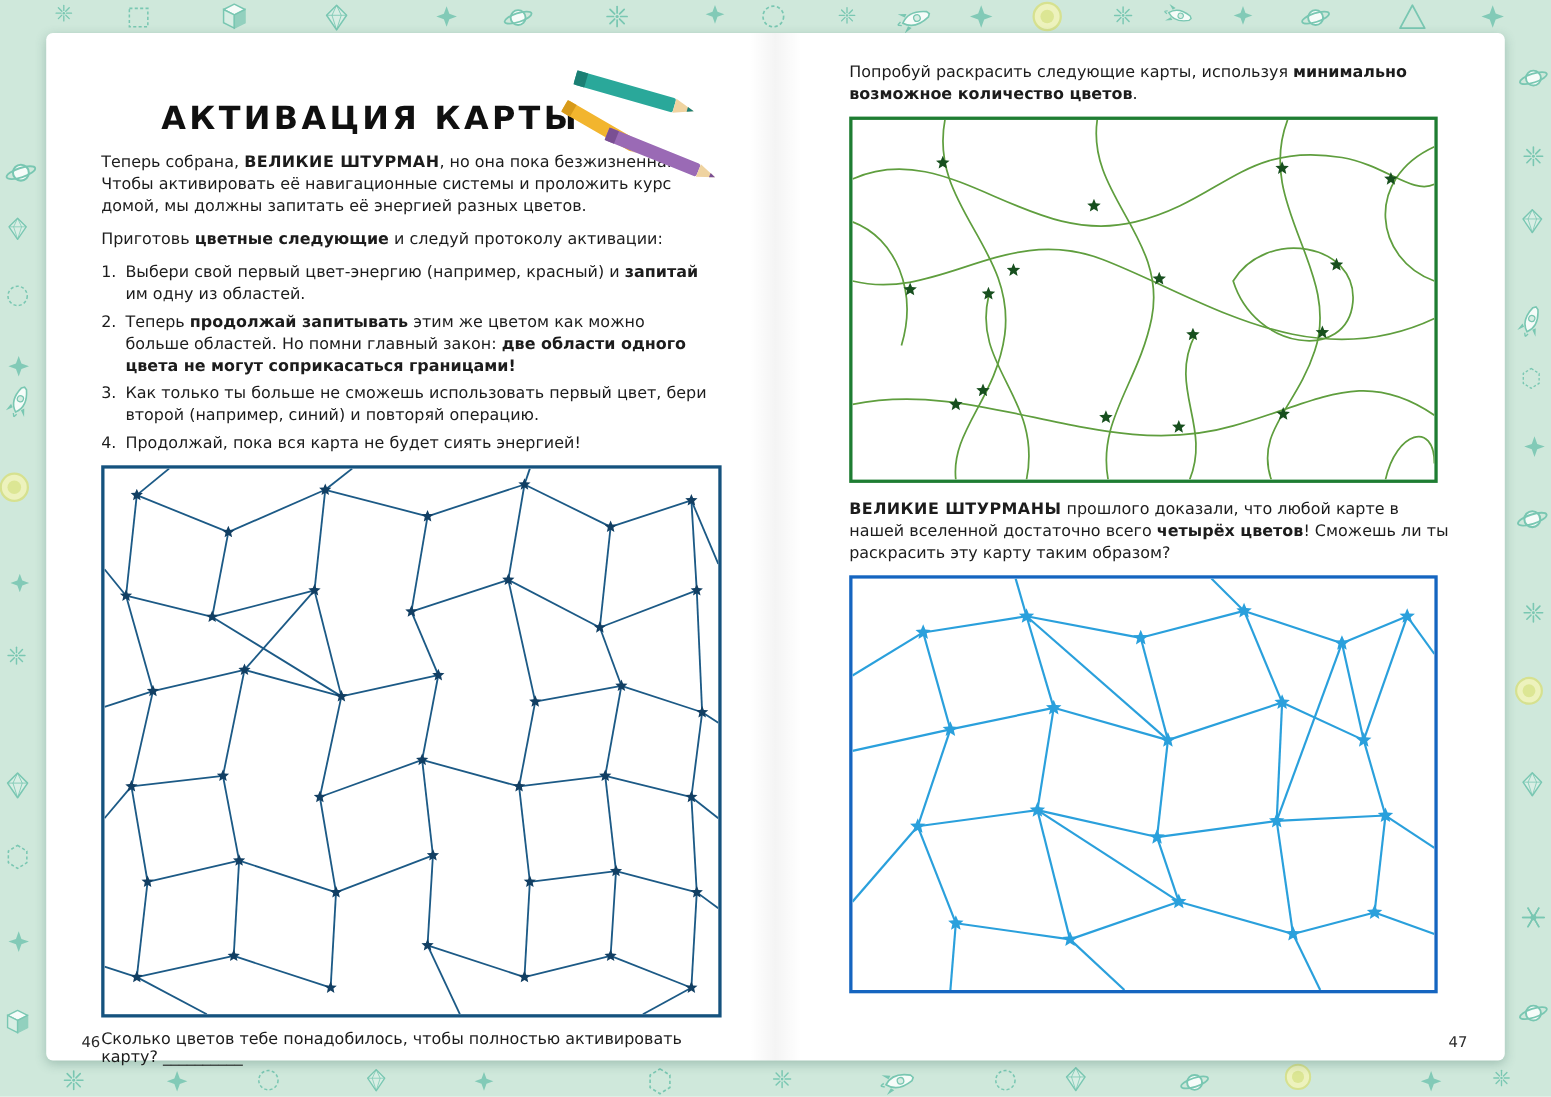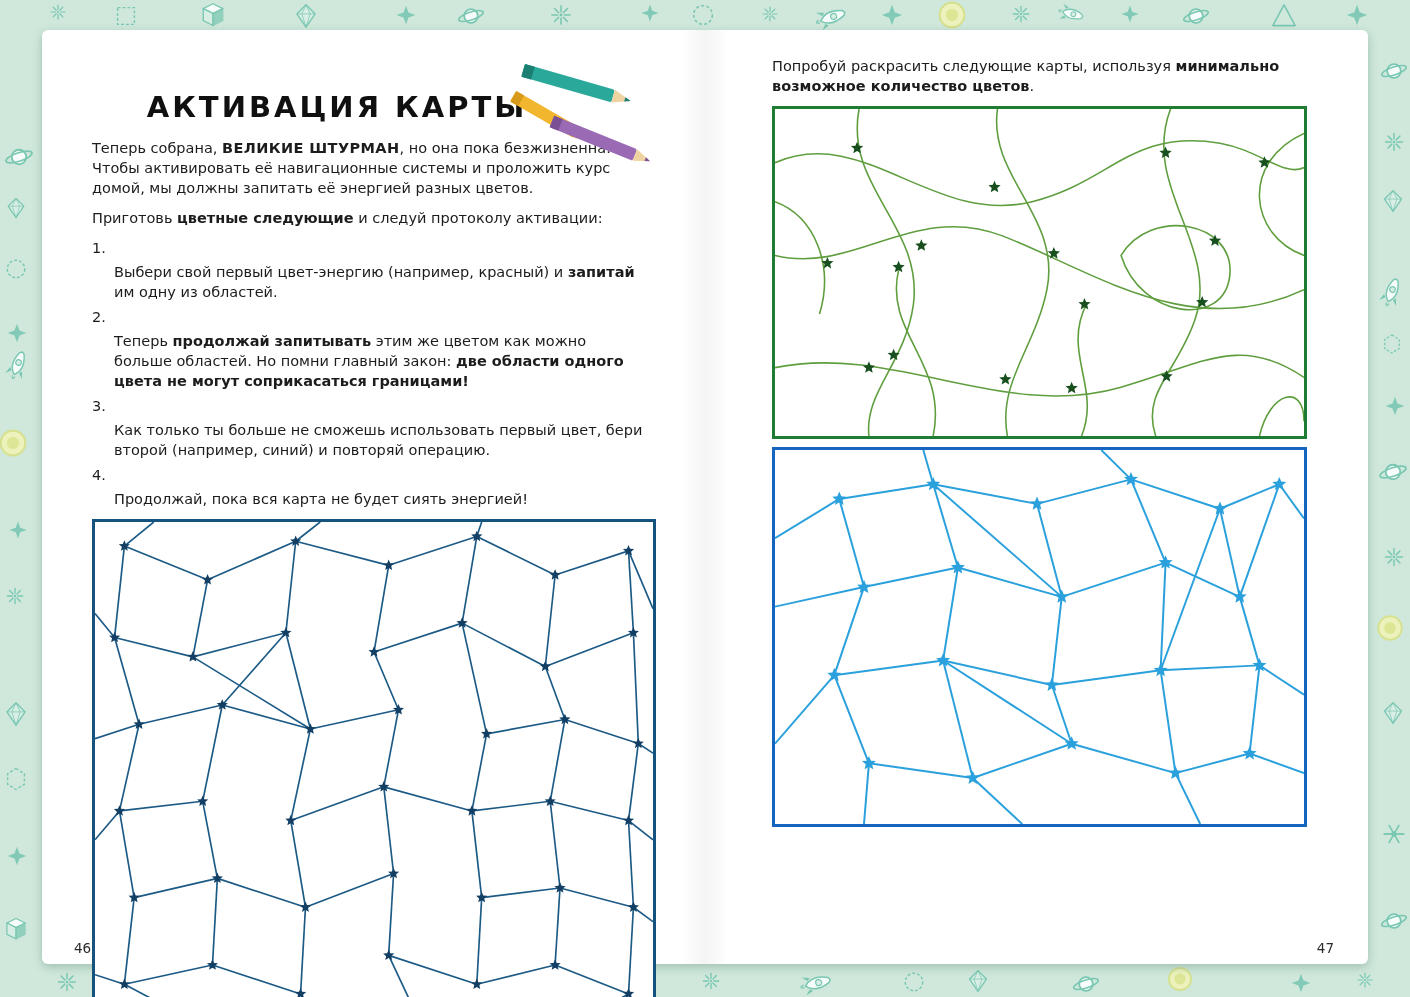--- a/index.html
+++ b/index.html
@@ -30,21 +30,21 @@
     width:490px;padding-top:14px;color:#101010;
   }
   .pencils{position:absolute;top:-18px;right:-28px;width:178px;height:112px;}
   .para{margin:0 0 10px 0;font-size:14.5px;line-height:1.38;width:548px;}
   .para.mt{margin-top:14px;}
   .b{font-weight:bold;}
   .d{font-weight:800;letter-spacing:.4px;}
   .steps{margin:2px 0 0 0;}
   .step{display:flex;font-size:14.5px;line-height:1.38;margin-bottom:5px;width:552px;}
   .num{width:22px;flex:0 0 22px;}
-  .step-text{flex:1;margin-top:24px;}
+  .step-text{flex:1;}
   .map-box{background:#fff;position:relative;}
   .map-box.navy{width:558px;height:496px;border:3px solid var(--c-navy_border,#15527e);margin-top:10px;}
   .map-box.green{width:529px;height:327px;border:3px solid var(--c-green_border,#1e7d32);margin-top:10px;}
   .map-box.blue{width:529px;height:374px;border:3px solid var(--c-blue_border,#1565c0);margin-top:8px;}
   .map-svg{display:block;width:100%;height:100%;}
   .question{margin:12px 0 0 0;font-size:14.5px;}
   .page-num{position:absolute;bottom:8px;font-size:13.5px;color:#2b2b2b;}
   .pn-left{left:32px;}
   .pn-right{right:34px;}
 </style>
@@ -519,20 +519,21 @@
             <path d="M30.0,474.0L31.6,477.8L35.7,478.1L32.6,480.8L33.5,484.9L30.0,482.7L26.5,484.9L27.4,480.8L24.3,478.1L28.4,477.8Z" fill="#123f63"></path>
             <path d="M120.0,454.0L121.6,457.8L125.7,458.1L122.6,460.8L123.5,464.9L120.0,462.7L116.5,464.9L117.4,460.8L114.3,458.1L118.4,457.8Z" fill="#123f63"></path>
             <path d="M210.0,484.0L211.6,487.8L215.7,488.1L212.6,490.8L213.5,494.9L210.0,492.7L206.5,494.9L207.4,490.8L204.3,488.1L208.4,487.8Z" fill="#123f63"></path>
             <path d="M300.0,444.0L301.6,447.8L305.7,448.1L302.6,450.8L303.5,454.9L300.0,452.7L296.5,454.9L297.4,450.8L294.3,448.1L298.4,447.8Z" fill="#123f63"></path>
             <path d="M390.0,474.0L391.6,477.8L395.7,478.1L392.6,480.8L393.5,484.9L390.0,482.7L386.5,484.9L387.4,480.8L384.3,478.1L388.4,477.8Z" fill="#123f63"></path>
             <path d="M470.0,454.0L471.6,457.8L475.7,458.1L472.6,460.8L473.5,464.9L470.0,462.7L466.5,464.9L467.4,460.8L464.3,458.1L468.4,457.8Z" fill="#123f63"></path>
             <path d="M545.0,484.0L546.6,487.8L550.7,488.1L547.6,490.8L548.5,494.9L545.0,492.7L541.5,494.9L542.4,490.8L539.3,488.1L543.4,487.8Z" fill="#123f63"></path>
           </svg>
       </div>
 
+      <p class="question">Сколько цветов тебе понадобилось, чтобы полностью активировать карту? __________</p>
     </div>
     <div class="page-num pn-left">46</div>
   </div>
 
   <div class="page">
     <div class="right-content">
       <p class="para"><span>Попробуй раскрасить следующие карты, используя </span><span class="b">минимально возможное количество цветов</span><span>.</span></p>
 
       <div class="map-box green">
         <svg class="map-svg" preserveAspectRatio="none" viewBox="0 0 535 335">
@@ -560,20 +561,21 @@
             <path d="M396.0,267.5L397.7,271.6L402.2,272.0L398.8,274.9L399.8,279.3L396.0,276.9L392.2,279.3L393.2,274.9L389.8,272.0L394.3,271.6Z" fill="#174f1e"></path>
             <path d="M120.0,245.5L121.7,249.6L126.2,250.0L122.8,252.9L123.8,257.3L120.0,254.9L116.2,257.3L117.2,252.9L113.8,250.0L118.3,249.6Z" fill="#174f1e"></path>
             <path d="M495.0,48.5L496.7,52.6L501.2,53.0L497.8,55.9L498.8,60.3L495.0,57.9L491.2,60.3L492.2,55.9L488.8,53.0L493.3,52.6Z" fill="#174f1e"></path>
             <path d="M445.0,128.5L446.7,132.6L451.2,133.0L447.8,135.9L448.8,140.3L445.0,137.9L441.2,140.3L442.2,135.9L438.8,133.0L443.3,132.6Z" fill="#174f1e"></path>
             <path d="M313.0,193.5L314.7,197.6L319.2,198.0L315.8,200.9L316.8,205.3L313.0,202.9L309.2,205.3L310.2,200.9L306.8,198.0L311.3,197.6Z" fill="#174f1e"></path>
             <path d="M125.0,155.5L126.7,159.6L131.2,160.0L127.8,162.9L128.8,167.3L125.0,164.9L121.2,167.3L122.2,162.9L118.8,160.0L123.3,159.6Z" fill="#174f1e"></path>
             <path d="M53.0,151.5L54.7,155.6L59.2,156.0L55.8,158.9L56.8,163.3L53.0,160.9L49.2,163.3L50.2,158.9L46.8,156.0L51.3,155.6Z" fill="#174f1e"></path>
           </svg>
       </div>
 
+      <p class="para mt"><span class="d">ВЕЛИКИЕ ШТУРМАНЫ</span><span> прошлого доказали, что любой карте в нашей вселенной достаточно всего </span><span class="b">четырёх цветов</span><span>! Сможешь ли ты раскрасить эту карту таким образом?</span></p>
 
       <div class="map-box blue">
         <svg class="map-svg" preserveAspectRatio="none" viewBox="0 0 535 382">
             <line x1="65" y1="50" x2="160" y2="35" stroke="#2aa0dc" stroke-width="2"></line>
             <line x1="160" y1="35" x2="265" y2="55" stroke="#2aa0dc" stroke-width="2"></line>
             <line x1="265" y1="55" x2="360" y2="30" stroke="#2aa0dc" stroke-width="2"></line>
             <line x1="360" y1="30" x2="450" y2="60" stroke="#2aa0dc" stroke-width="2"></line>
             <line x1="450" y1="60" x2="510" y2="35" stroke="#2aa0dc" stroke-width="2"></line>
             <line x1="90" y1="140" x2="185" y2="120" stroke="#2aa0dc" stroke-width="2"></line>
             <line x1="185" y1="120" x2="290" y2="150" stroke="#2aa0dc" stroke-width="2"></line>

